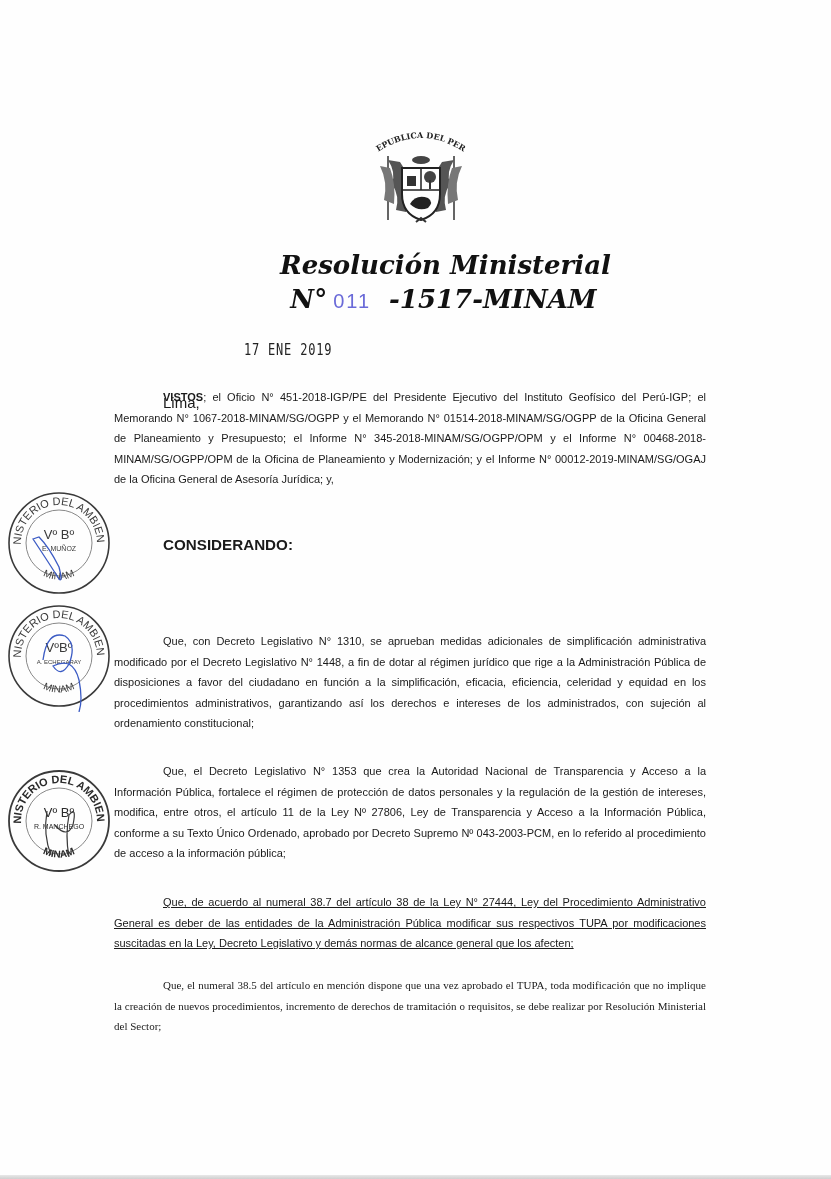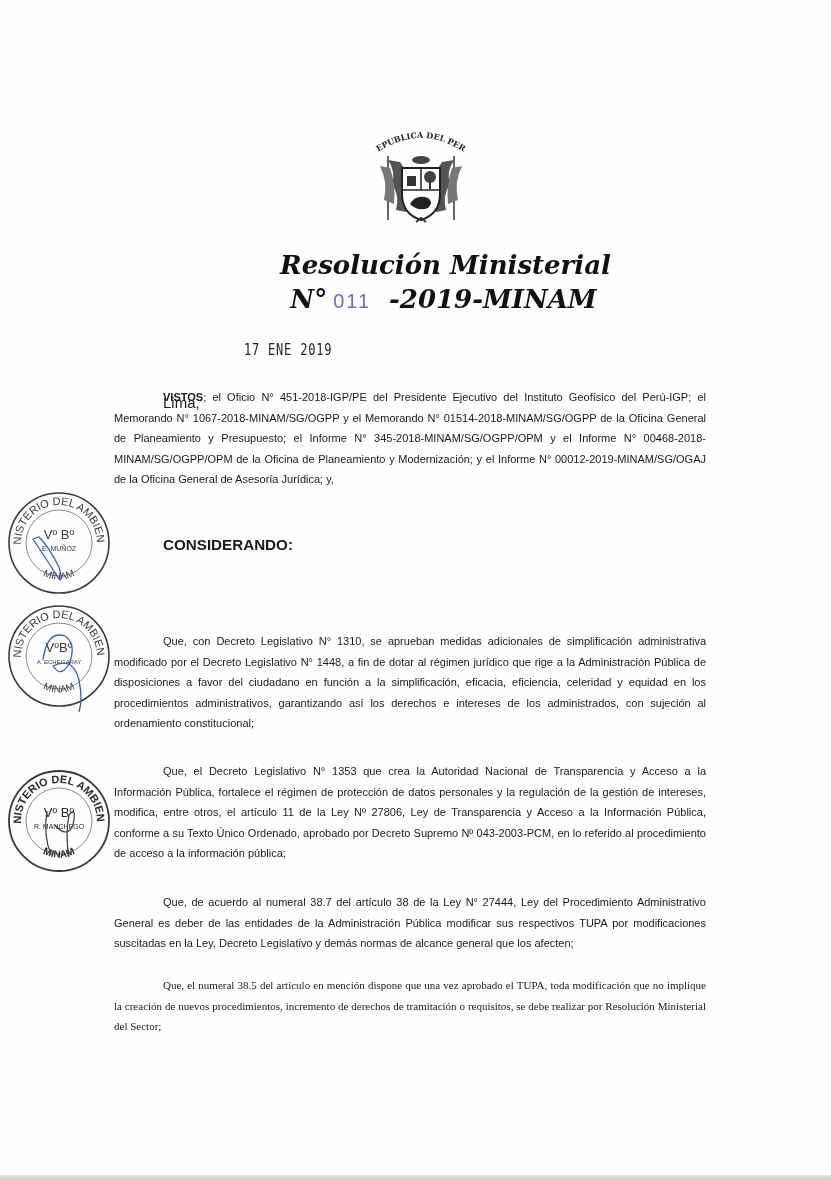--- a/index.html
+++ b/index.html
@@ -50,35 +50,35 @@
       <rect x="41" y="54" width="9" height="10" fill="#333"></rect>
       <circle cx="64" cy="55" r="6" fill="#444"></circle>
         <rect x="63" y="58" width="2" height="9" fill="#333"></rect>
       <path d="M44,82 Q50,72 62,76 Q68,80 62,86 Q52,90 44,82 Z" fill="#222"></path>
       <path d="M50,100 L55,96 L60,100" stroke="#333" stroke-width="2" fill="none"></path>
     </svg>
   </div>
 
   <div class="title t1">Resolución Ministerial</div>
   <div class="title t2">
-    <span>N°</span><span class="num">011</span><span>-2019-MINAM</span>
+    <span>N°</span><span class="num">011</span><span>-1517-MINAM</span>
   </div>
 
   <div class="lima">Lima,</div>
   <div class="date-stamp">17 ENE 2019</div>
 
   <div class="para" style="top:387px;">
     <span class="indent"></span><b>VISTOS</b><span>; el Oficio N° 451-2018-IGP/PE del Presidente Ejecutivo del Instituto Geofísico del Perú-IGP; el Memorando N° 1067-2018-MINAM/SG/OGPP y el Memorando N° 01514-2018-MINAM/SG/OGPP de la Oficina General de Planeamiento y Presupuesto; el Informe N° 345-2018-MINAM/SG/OGPP/OPM y el Informe N° 00468-2018-MINAM/SG/OGPP/OPM de la Oficina de Planeamiento y Modernización; y el Informe N° 00012-2019-MINAM/SG/OGAJ de la Oficina General de Asesoría Jurídica; y,</span>
   </div>
 
   <div class="heading">CONSIDERANDO:</div>
 
   <div class="para" style="top:631px;"><span class="indent"></span><span>Que, con Decreto Legislativo N° 1310, se aprueban medidas adicionales de simplificación administrativa modificado por el Decreto Legislativo N° 1448, a fin de dotar al régimen jurídico que rige a la Administración Pública de disposiciones a favor del ciudadano en función a la simplificación, eficacia, eficiencia, celeridad y equidad en los procedimientos administrativos, garantizando así los derechos e intereses de los administrados, con sujeción al ordenamiento constitucional;</span></div>
   <div class="para" style="top:761px;"><span class="indent"></span><span>Que, el Decreto Legislativo N° 1353 que crea la Autoridad Nacional de Transparencia y Acceso a la Información Pública, fortalece el régimen de protección de datos personales y la regulación de la gestión de intereses, modifica, entre otros, el artículo 11 de la Ley Nº 27806, Ley de Transparencia y Acceso a la Información Pública, conforme a su Texto Único Ordenado, aprobado por Decreto Supremo Nº 043-2003-PCM, en lo referido al procedimiento de acceso a la información pública;</span></div>
-  <div class="para" style="top:892px;"><span class="indent"></span><span>Que, de acuerdo al numeral 38.7 del artículo 38 de la Ley N° 27444, Ley del Procedimiento Administrativo General es deber de las entidades de la Administración Pública modificar sus respectivos TUPA por modificaciones suscitadas en la Ley, Decreto Legislativo y demás normas de alcance general que los afecten;</span></div>
+  <div class="para" style="top:892px;text-decoration:underline;"><span class="indent"></span><span>Que, de acuerdo al numeral 38.7 del artículo 38 de la Ley N° 27444, Ley del Procedimiento Administrativo General es deber de las entidades de la Administración Pública modificar sus respectivos TUPA por modificaciones suscitadas en la Ley, Decreto Legislativo y demás normas de alcance general que los afecten;</span></div>
   <div class="para" style="top:975px;font-family:Liberation Serif, serif;"><span class="indent"></span><span>Que, el numeral 38.5 del artículo en mención dispone que una vez aprobado el TUPA, toda modificación que no implique la creación de nuevos procedimientos, incremento de derechos de tramitación o requisitos, se debe realizar por Resolución Ministerial del Sector;</span></div>
 
   <div class="seal" style="left:3px; top:487px;">
     <svg viewBox="0 0 112 112">
       <defs>
         <path id="s1top" d="M18,56 A38,38 0 0,1 94,56"></path>
         <path id="s1bot" d="M24,70 A34,34 0 0,0 88,70"></path>
       </defs>
       <circle cx="56" cy="56" r="50" fill="none" stroke="#3a3a3a" stroke-width="1.6"></circle>
       <circle cx="56" cy="56" r="33" fill="none" stroke="#6a6a6a" stroke-width="0.8"></circle>

